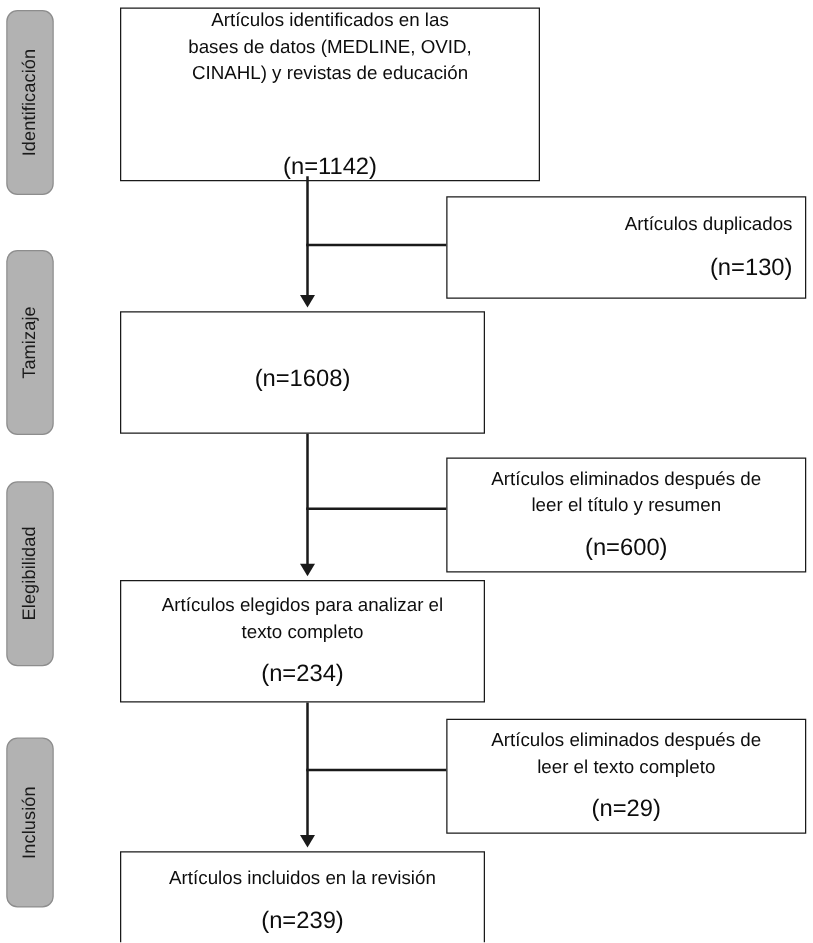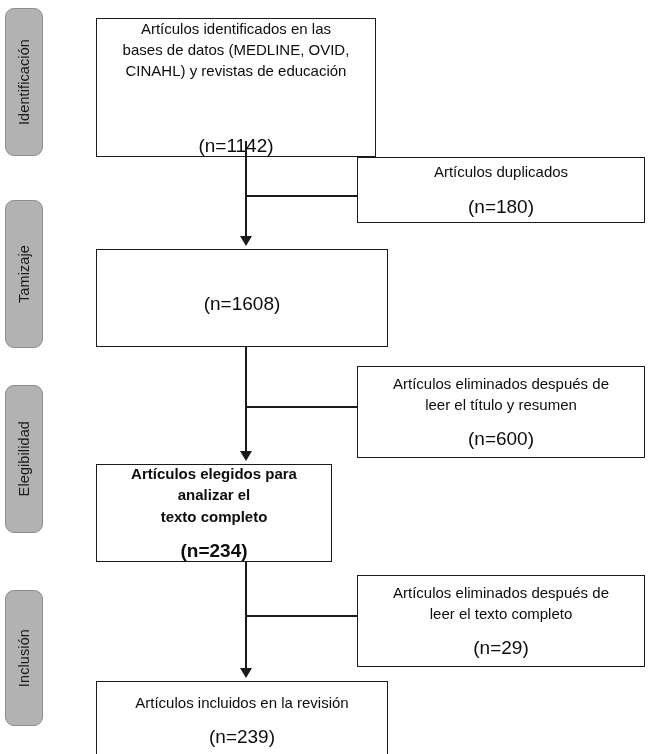--- a/index.html
+++ b/index.html
@@ -100,45 +100,45 @@
   </div>
 
   <div class="stage" style="top:385px; height:148px;">
     <span class="stage-label">Elegibilidad</span>
   </div>
 
   <div class="stage" style="top:590px; height:136px;">
     <span class="stage-label">Inclusión</span>
   </div>
 
-  <div class="box" style="left:96px; top:18px; width:280px; height:139px;gap:40px;">
+  <div class="box" style="left:96px; top:6px; width:336px; height:139px;gap:40px;">
     <div class="line">Artículos identificados en las
 bases de datos (MEDLINE, OVID,
 CINAHL) y revistas de educación</div>
     <div class="count">(n=1142)</div>
   </div>
 
   <div class="box" style="left:96px; top:249px; width:292px; height:98px;">
     <div class="count">(n=1608)</div>
   </div>
 
-  <div class="box" style="left:96px; top:464px; width:236px; height:98px;font-weight:bold;">
+  <div class="box" style="left:96px; top:464px; width:292px; height:98px;">
     <div class="line">Artículos elegidos para analizar el
 texto completo</div>
     <div class="count">(n=234)</div>
   </div>
 
   <div class="box" style="left:96px; top:681px; width:292px; height:79px;">
     <div class="line">Artículos incluidos en la revisión</div>
     <div class="count">(n=239)</div>
   </div>
 
-  <div class="box" style="left:357px; top:157px; width:288px; height:66px;">
+  <div class="box" style="left:357px; top:157px; width:288px; height:82px;align-items:flex-end;">
     <div class="line">Artículos duplicados</div>
-    <div class="count">(n=180)</div>
+    <div class="count">(n=130)</div>
   </div>
 
   <div class="box" style="left:357px; top:366px; width:288px; height:92px;">
     <div class="line">Artículos eliminados después de
 leer el título y resumen</div>
     <div class="count">(n=600)</div>
   </div>
 
   <div class="box" style="left:357px; top:575px; width:288px; height:92px;">
     <div class="line">Artículos eliminados después de

